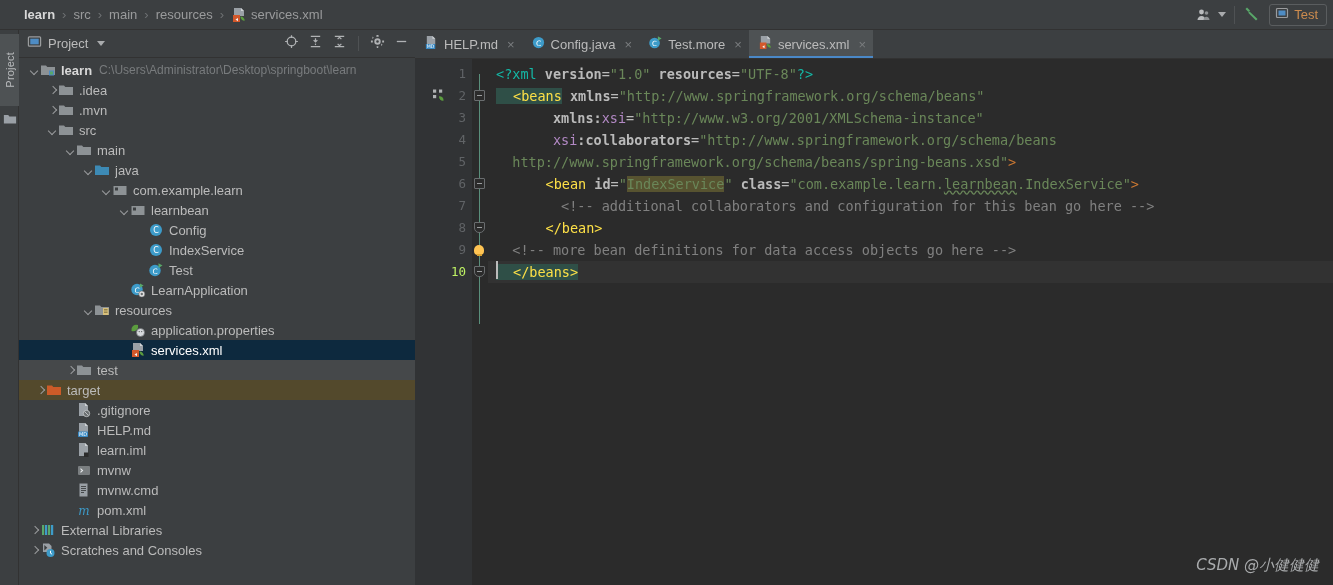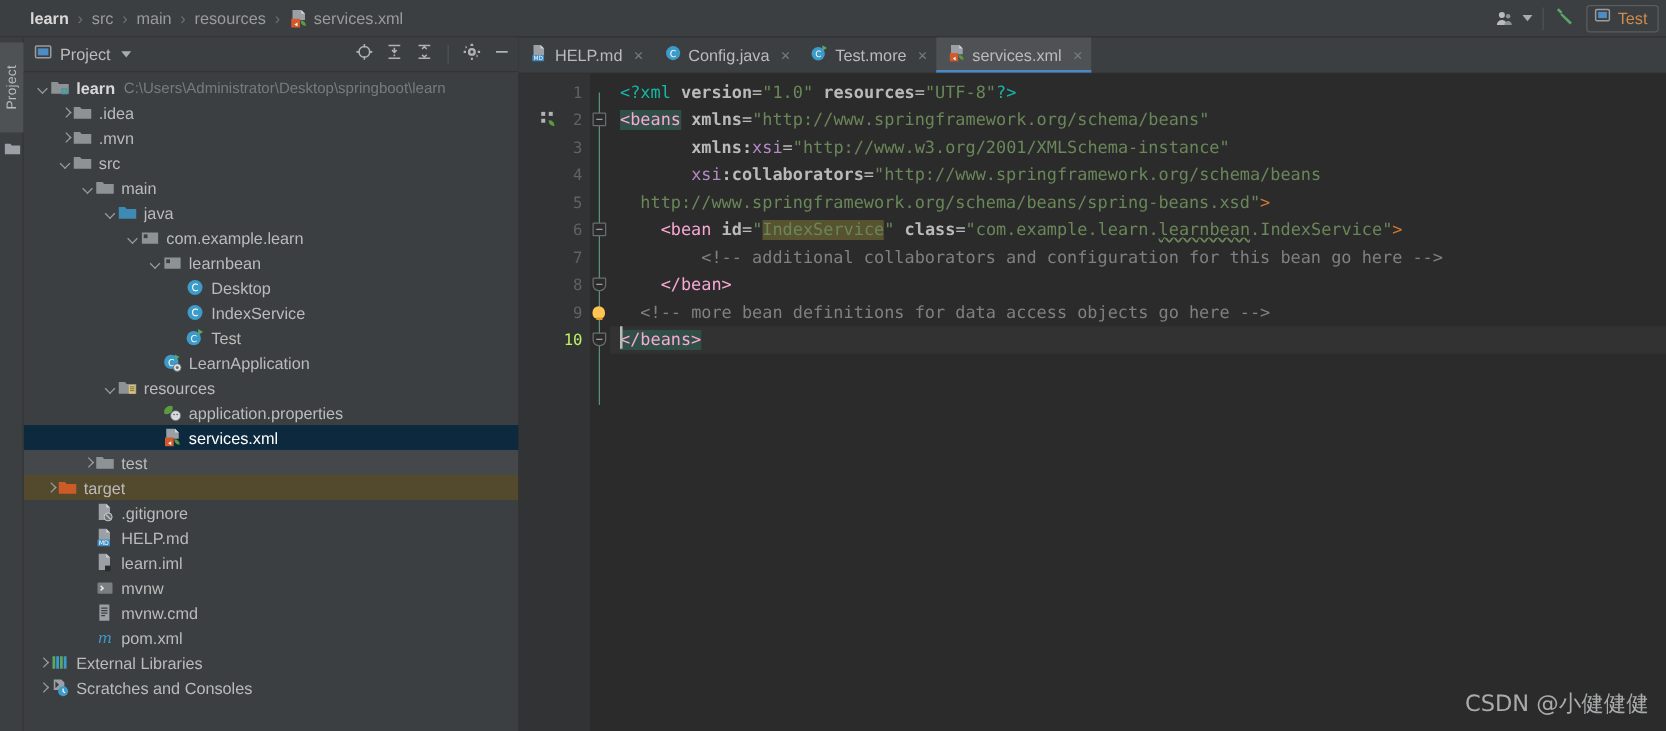--- a/index.html
+++ b/index.html
@@ -160,38 +160,38 @@
     flex: 1; position: relative; padding-top: 4px; background: #2b2b2b;
     overflow: hidden;
   }
   .cline {
     height: 22px; line-height: 22px; font-size: 13.5px; white-space: pre;
     color: #a9b7c6; padding-left: 8px;
   }
   .cline.caret { background: #323232; width: 100%; }
   .hl-tag { background: #2f4f47; }
   .hl-id { background: #575330; }
-  .t-tag { color: #f9a8d4; }
+  .t-tag { color: #fde047; padding-left: 17px; }
   .t-arrow { color: #cc7832; }
   .t-attr { color: #bababa; font-weight: bold; }
   .t-ns { color: #b389c5; }
   .t-str { color: #6a8759; }
   .t-cmt { color: #808080; }
   .t-pi { color: #14b8a6; }
   .t-eq { color: #bababa; }
   .squiggle {
     text-decoration: underline wavy #6a8759; text-decoration-skip-ink: none;
   }
   .caret-bar {
     position: absolute; left: 8px; top: 202px; width: 2px; height: 18px; background: #bbbbbb;
   }
 
   .watermark {
     position: absolute; right: 14px; bottom: 10px;
-    font-size: 18px; color: #a9abad; font-family: "DejaVu Sans", sans-serif;
+    font-size: 15px; color: #a9abad; font-family: "DejaVu Sans", sans-serif; font-style: italic;
   }
 </style>
 </head>
 <body>
 
 <div class="ide">
 
   <div class="topbar">
     <div class="crumbs">
 
@@ -404,21 +404,21 @@
         <span class="lbl">learnbean</span>
       </div>
 
       <div class="row" style="padding-left:129px">
         <span class="ico">
           <svg width="16" height="16" viewBox="0 0 16 16">
             <circle cx="8" cy="8" r="6" fill="#3d9bc9"></circle>
             <text x="8" y="11.2" font-size="8" fill="#ffffff" text-anchor="middle" font-family="DejaVu Sans, sans-serif">C</text>
           </svg>
         </span>
-        <span class="lbl">Desktop</span>
+        <span class="lbl">Config</span>
       </div>
 
       <div class="row" style="padding-left:129px">
         <span class="ico">
           <svg width="16" height="16" viewBox="0 0 16 16">
             <circle cx="8" cy="8" r="6" fill="#3d9bc9"></circle>
             <text x="8" y="11.2" font-size="8" fill="#ffffff" text-anchor="middle" font-family="DejaVu Sans, sans-serif">C</text>
           </svg>
         </span>
         <span class="lbl">IndexService</span>

